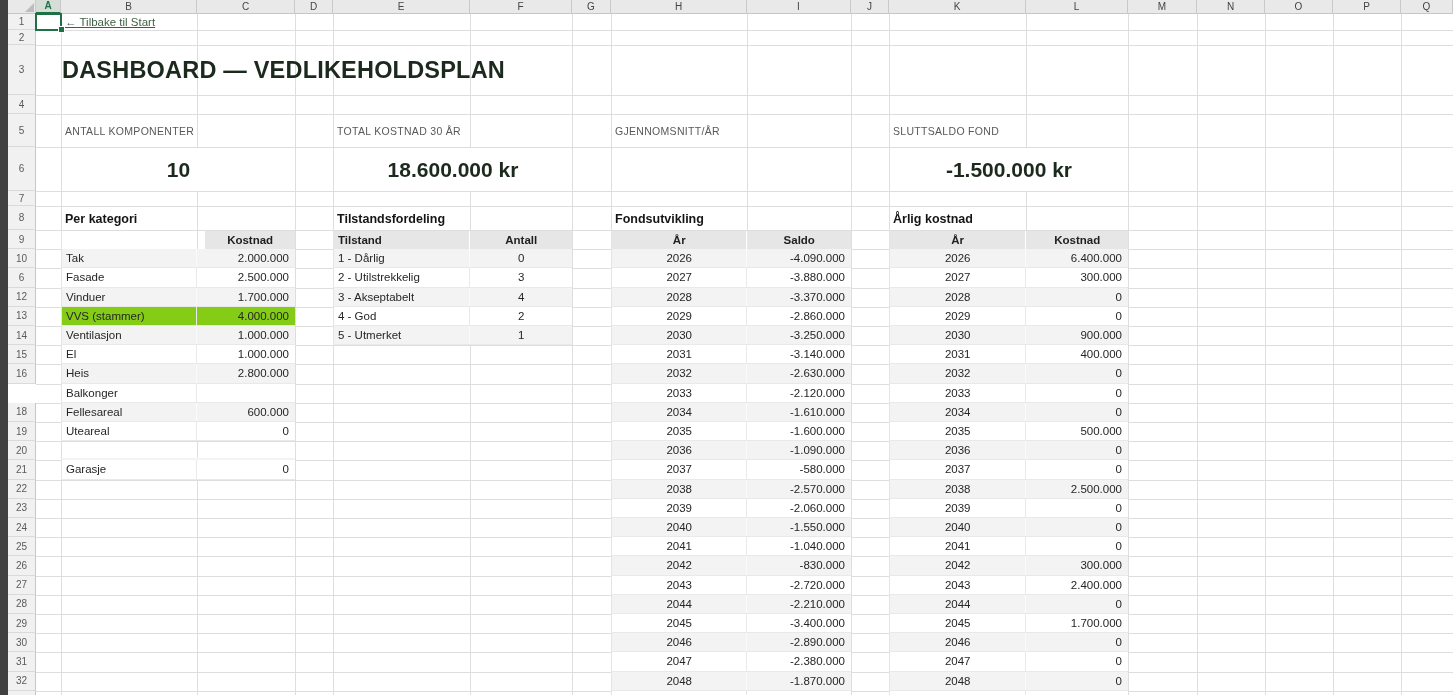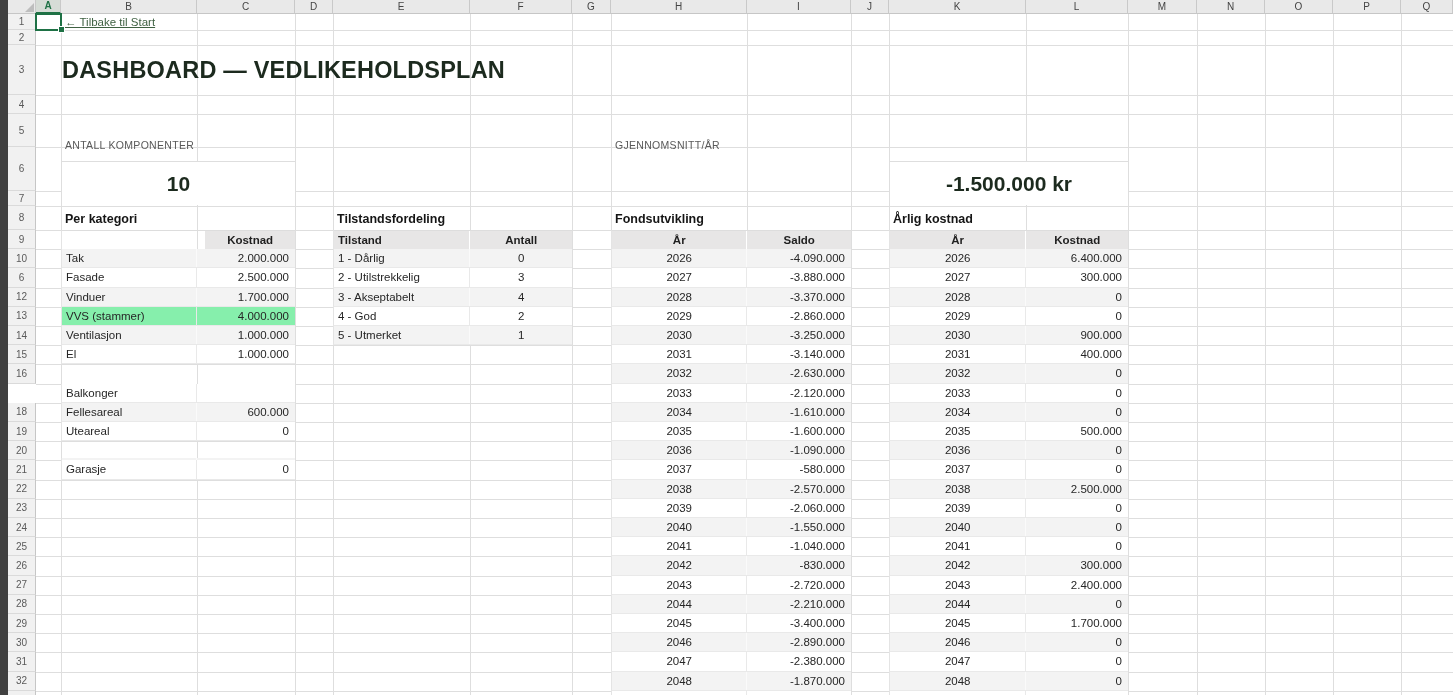--- a/index.html
+++ b/index.html
@@ -28,21 +28,21 @@
           display:flex;align-items:center;justify-content:center;}
   .vline{top:14px;width:1px;height:681px;background:var(--gridline);}
   .hline{left:36px;width:1417px;height:1px;background:var(--gridline);}
   .back-link{left:65px;top:14px;height:16px;display:flex;align-items:center;
           font-size:11.5px;color:var(--link-green);text-decoration:underline;cursor:pointer;}
   .sheet-title{left:62px;top:45px;height:50px;display:flex;align-items:center;
           font-size:23.5px;font-weight:700;color:var(--title-text);letter-spacing:.2px;white-space:nowrap;}
   .sel-box{left:35px;top:13px;width:27px;height:18px;border:2px solid var(--accent-green);z-index:6;}
   .fill-handle{left:58px;top:26px;width:7px;height:7px;background:var(--accent-green);
           border:1px solid #fff;z-index:7;}
-  .kpi{top:128px;height:77px;}
+  .kpi{top:114px;height:77px;}
   .kpi-label{position:absolute;left:0;top:0;right:0;height:33px;display:flex;align-items:center;
           padding-left:4px;font-size:10.5px;color:var(--kpi-label-gray);letter-spacing:.3px;}
   .kpi-value{position:absolute;left:0;top:33px;right:0;height:44px;background:#fff;
           border-top:1px solid var(--gridline);border-left:1px solid var(--gridline);
           display:flex;align-items:center;justify-content:center;
           font-size:21px;font-weight:700;color:var(--title-text);white-space:nowrap;}
   .tbl-title{height:24px;display:flex;align-items:flex-end;padding:0 0 4px 4px;
           font-size:12.5px;font-weight:700;color:#151515;white-space:nowrap;}
   .trow{height:19.2px;display:flex;}
   .tcell{height:100%;display:flex;align-items:center;font-size:11.5px;color:var(--cell-text);
@@ -160,24 +160,29 @@
     </div>
   <div id="content">
 
     <div class="abs back-link">← Tilbake til Start</div>
     <div class="abs sheet-title">DASHBOARD — VEDLIKEHOLDSPLAN</div>
 
     <div class="abs kpi" style="left:61px;width:234px;">
       <div class="kpi-label">ANTALL KOMPONENTER</div>
       <div class="kpi-value">10</div>
     </div>
+    <div class="abs kpi" style="left:333px;width:239px;">
+      <div class="kpi-label">TOTAL KOSTNAD 30 ÅR</div>
+      <div class="kpi-value">18.600.000 kr</div>
+    </div>
     <div class="abs kpi" style="left:611px;width:240px;">
       <div class="kpi-label">GJENNOMSNITT/ÅR</div>
     </div>
     <div class="abs kpi" style="left:889px;width:239px;">
+      <div class="kpi-label">SLUTTSALDO FOND</div>
       <div class="kpi-value">-1.500.000 kr</div>
     </div>
 
     <div class="abs sel-box"></div>
     <div class="abs fill-handle"></div>
   <div class="abs tbl-title" style="left: 61px; top: 206px; width: 234px;">Per kategori</div>
       <div class="abs trow" style="left: 61px; top: 230px; width: 234px; border-left: 1px solid rgb(228, 228, 228); border-top: 1px solid rgb(221, 221, 221);">
         <div class="tcell thead al-left" style="width: 156px; border-right: 1px solid rgb(255, 255, 255); margin-top: 44px;">Kategori</div>
         <div class="tcell thead al-center" style="width: 98px;">Kostnad</div>
       </div>
@@ -186,31 +191,35 @@
         <div class="tcell al-right" style="width: 98px;">2.000.000</div>
       </div>
       <div class="abs trow" style="left: 61px; top: 268.4px; width: 234px; background: rgb(255, 255, 255); border-bottom: 1px solid rgb(233, 233, 233); border-left: 1px solid rgb(228, 228, 228);">
         <div class="tcell al-left" style="width: 136px; border-right: 1px solid rgb(233, 233, 233);">Fasade</div>
         <div class="tcell al-right" style="width: 98px;">2.500.000</div>
       </div>
       <div class="abs trow" style="left: 61px; top: 287.6px; width: 234px; background: var(--band-gray); border-bottom: 1px solid rgb(233, 233, 233); border-left: 1px solid rgb(228, 228, 228);">
         <div class="tcell al-left" style="width: 136px; border-right: 1px solid rgb(250, 250, 250);">Vinduer</div>
         <div class="tcell al-right" style="width: 98px;">1.700.000</div>
       </div>
-      <div class="abs trow" style="left: 61px; top: 306.8px; width: 234px; background: #86efac; border-bottom: 1px solid rgb(233, 233, 233); border-left: 1px solid rgb(228, 228, 228);">
+      <div class="abs trow" style="left: 61px; top: 306.8px; width: 234px; background: #84cc16; border-bottom: 1px solid rgb(233, 233, 233); border-left: 1px solid rgb(228, 228, 228);">
         <div class="tcell al-left" style="width: 136px; border-right: 1px solid rgb(233, 233, 233);">VVS (stammer)</div>
         <div class="tcell al-right" style="width: 98px;">4.000.000</div>
       </div>
       <div class="abs trow" style="left: 61px; top: 326px; width: 234px; background: var(--band-gray); border-bottom: 1px solid rgb(233, 233, 233); border-left: 1px solid rgb(228, 228, 228);">
         <div class="tcell al-left" style="width: 136px; border-right: 1px solid rgb(250, 250, 250);">Ventilasjon</div>
         <div class="tcell al-right" style="width: 98px;">1.000.000</div>
       </div>
       <div class="abs trow" style="left: 61px; top: 345.2px; width: 234px; background: rgb(255, 255, 255); border-bottom: 1px solid rgb(233, 233, 233); border-left: 1px solid rgb(228, 228, 228);">
         <div class="tcell al-left" style="width: 136px; border-right: 1px solid rgb(233, 233, 233);">El</div>
         <div class="tcell al-right" style="width: 98px;">1.000.000</div>
+      </div>
+      <div class="abs trow" style="left: 61px; top: 364.4px; width: 234px; background: var(--band-gray); border-bottom: 1px solid rgb(233, 233, 233); border-left: 1px solid rgb(228, 228, 228);">
+        <div class="tcell al-left" style="width: 136px; border-right: 1px solid rgb(250, 250, 250);">Heis</div>
+        <div class="tcell al-right" style="width: 98px;">2.800.000</div>
       </div>
       <div class="abs trow" style="left: 61px; top: 383.6px; width: 234px; background: rgb(255, 255, 255); border-bottom: 1px solid rgb(233, 233, 233); border-left: 1px solid rgb(228, 228, 228);">
         <div class="tcell al-left" style="width: 136px; border-right: 1px solid rgb(233, 233, 233);">Balkonger</div>
         <div class="tcell al-right" style="width: 98px; margin-top: 32px;">1.800.000</div>
       </div>
       <div class="abs trow" style="left: 61px; top: 402.8px; width: 234px; background: var(--band-gray); border-bottom: 1px solid rgb(233, 233, 233); border-left: 1px solid rgb(228, 228, 228);">
         <div class="tcell al-left" style="width: 136px; border-right: 1px solid rgb(250, 250, 250);">Fellesareal</div>
         <div class="tcell al-right" style="width: 98px;">600.000</div>
       </div>
       <div class="abs trow" style="left: 61px; top: 422px; width: 234px; background: rgb(255, 255, 255); border-bottom: 1px solid rgb(233, 233, 233); border-left: 1px solid rgb(228, 228, 228);">

